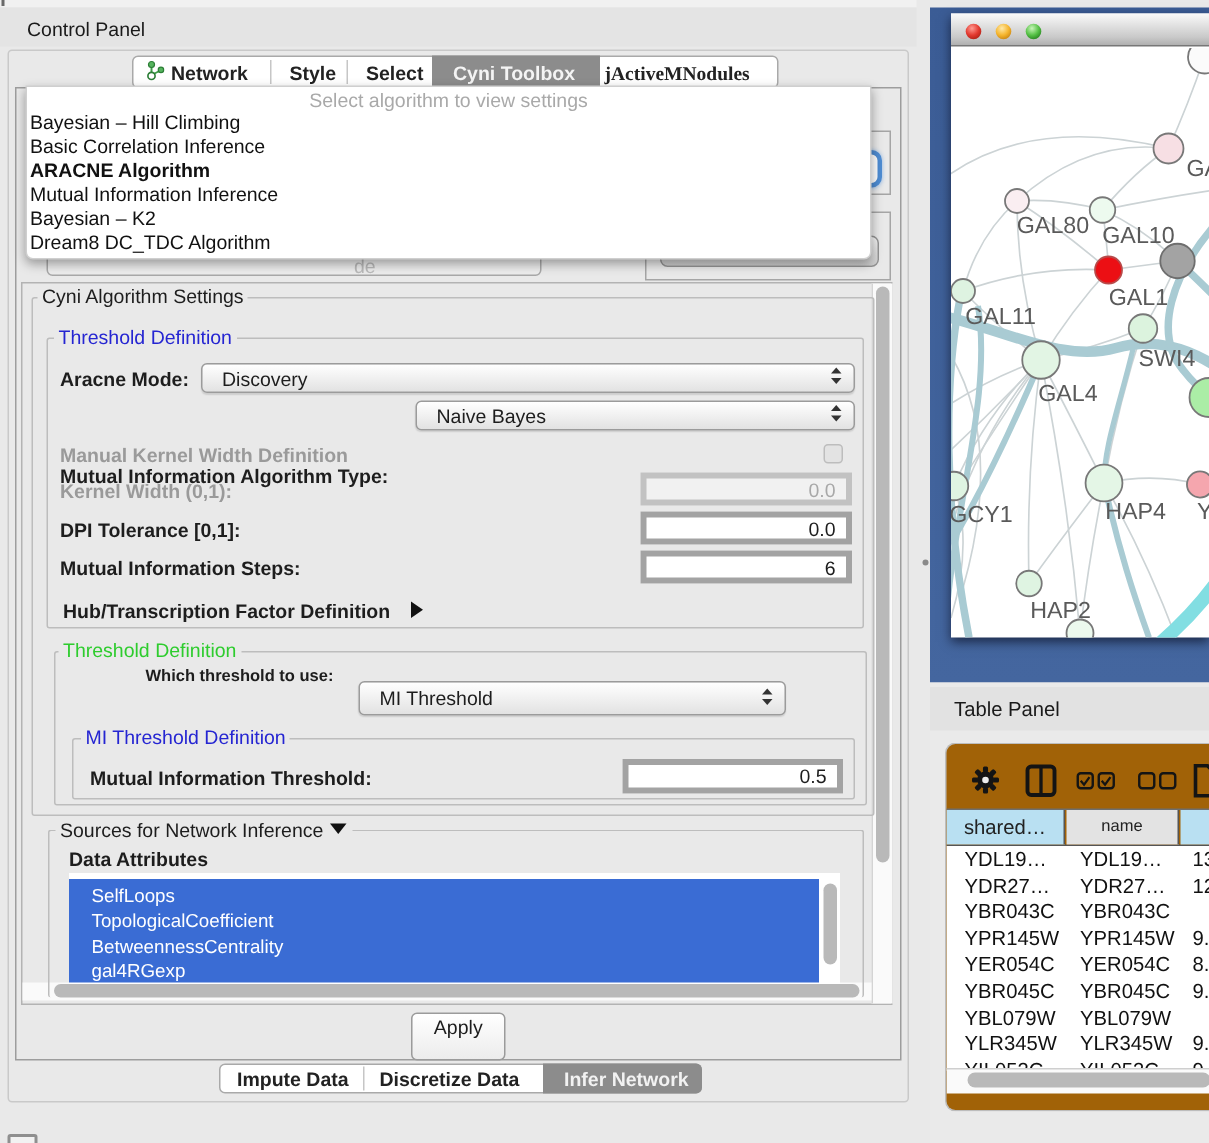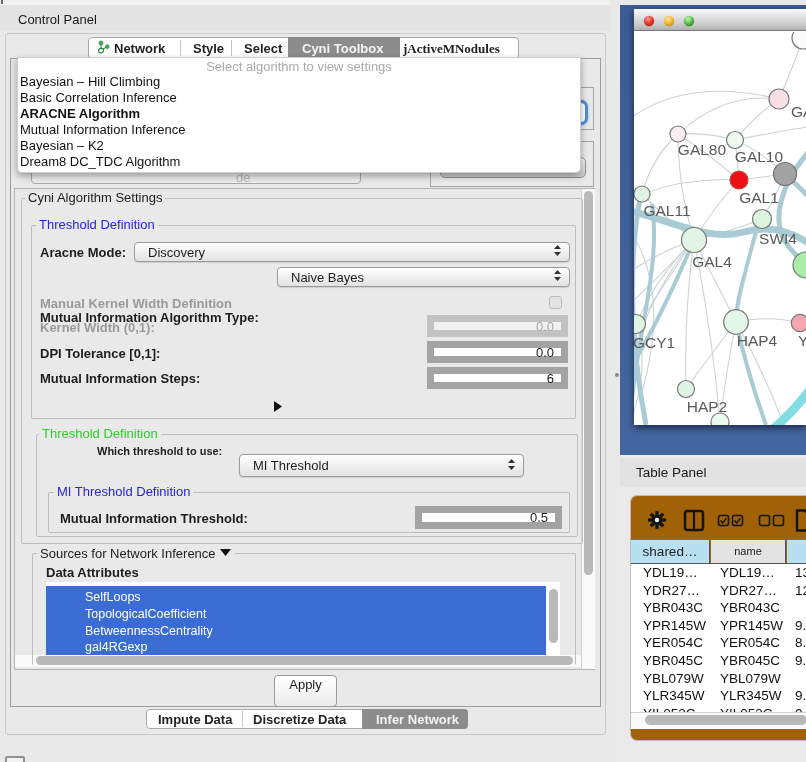--- a/index.html
+++ b/index.html
@@ -4,21 +4,21 @@
 <style>
   * { margin:0; padding:0; box-sizing:border-box; }
   html,body { width:806px; height:762px; overflow:hidden; }
   body { font-family:"Liberation Sans", sans-serif; background:#e9e9e9; position:relative; font-size:13px; color:#1d1d1d; }
   .abs { position:absolute; }
   .b { font-weight:bold; }
   .combo { position:absolute; border:1px solid #9b9b9b; border-radius:4px;
            background:linear-gradient(#ffffff,#f2f2f2 45%,#e2e2e2); box-shadow:0 1px 1px rgba(0,0,0,.12);
            display:flex; align-items:center; padding-left:13px; }
   .combo .arr { position:absolute; right:7px; top:50%; transform:translateY(-50%); }
-  .field { position:absolute; border:7px solid #a3a3a3; background:#fff; text-align:right; padding-right:7px;
+  .field { position:absolute; border:4px solid #a3a3a3; background:#fff; text-align:right; padding-right:7px;
            display:flex; align-items:center; justify-content:flex-end; }
   .grp { position:absolute; border:1px solid #bdbdbd; border-radius:2px; }
   .grplab { position:absolute; background:#e9e9e9; padding:0 3px; line-height:14px; }
 </style>
 </head>
 <body>
 
 <div class="abs" style="left:0;top:0;width:611px;height:762px;background:#e9e9e9;">
   <div class="abs" style="left:0;top:0;width:611px;height:5px;background:#f1f1f1;"></div>
   <div class="abs" style="left:1px;top:0;width:2px;height:4px;background:#6a6a6a;"></div>
@@ -91,20 +91,21 @@
 
   <div class="abs b" style="left:40px;top:320px;color:#9a9a9a;">Kernel Width (0,1):</div>
   <div class="field" style="left:427px;top:315px;width:141px;height:22px;background:#f1f1f1;border-color:#c2c2c2;color:#a8a8a8;">0.0</div>
 
   <div class="abs b" style="left:40px;top:346px;">DPI Tolerance [0,1]:</div>
   <div class="field" style="left:427px;top:341px;width:141px;height:22px;">0.0</div>
 
   <div class="abs b" style="left:40px;top:371px;">Mutual Information Steps:</div>
   <div class="field" style="left:427px;top:367px;width:141px;height:22px;">6</div>
 
+  <div class="abs b" style="left:42px;top:400px;">Hub/Transcription Factor Definition</div>
   <div class="abs" style="left:272px;top:400px;width:12px;height:13px;">
     <svg width="12" height="13" viewBox="0 0 12 13">
         <path d="M2 1 L10 6.5 L2 12 Z" fill="#111"></path>
       </svg>
   </div>
 
   <div class="grp" style="left:36px;top:434px;width:542px;height:103px;"></div>
   <div class="grplab" style="left:39px;top:427px;color:#2ecc2e;">Threshold Definition</div>
 
   <div class="abs b" style="left:97px;top:445px;font-size:11px;">Which threshold to use:</div>
@@ -123,21 +124,21 @@
 
   <div class="grp" style="left:32px;top:553px;width:544px;height:112px;border-bottom:none;"></div>
   <div class="grplab" style="left:37px;top:546px;color:#1d1d1d;">Sources for Network Inference <span style="display:inline-block;vertical-align:1px;"><svg width="13" height="10" viewBox="0 0 13 10">
           <path d="M1 2 L12 2 L6.5 9 Z" fill="#111"></path>
         </svg></span></div>
 
   <div class="abs b" style="left:46px;top:565px;">Data Attributes</div>
 
   <div class="abs" style="left:46px;top:582px;width:514px;height:74px;background:#fff;"></div>
   <div class="abs" style="left:46px;top:586px;width:500px;height:69px;background:#3a6cd4;"></div>
-  <div class="abs" style="left:61px;top:589px;line-height:16.8px;color:#fff;font-size:12.5px;z-index:2;margin-left:24px;">SelfLoops<br>TopologicalCoefficient<br>BetweennessCentrality<br>gal4RGexp</div>
+  <div class="abs" style="left:61px;top:589px;line-height:16.8px;color:#fff;font-size:12.5px;z-index:2;">SelfLoops<br>TopologicalCoefficient<br>BetweennessCentrality<br>gal4RGexp</div>
   <div class="abs" style="left:549px;top:589px;width:9px;height:54px;background:#b9b9b9;border-radius:5px;"></div>
 
   <div class="abs" style="left:274px;top:675px;width:63px;height:32px;background:linear-gradient(#fff,#ececec);border:1px solid #9b9b9b;border-radius:4px;text-align:center;line-height:18px;color:#1d1d1d;">Apply</div>
 
   <div class="abs" style="left:146px;top:709px;width:322px;height:20px;background:#fff;border:1px solid #a9a9a9;border-radius:4px;"></div>
   <div class="abs" style="left:158px;top:712px;font-weight:600;color:#222;">Impute Data</div>
   <div class="abs" style="left:242px;top:711px;width:1px;height:16px;background:#c6c6c6;"></div>
   <div class="abs" style="left:253px;top:712px;font-weight:600;color:#222;">Discretize Data</div>
   <div class="abs" style="left:362px;top:709px;width:106px;height:20px;background:#8c8c8c;border-radius:0 4px 4px 0;"></div>
   <div class="abs" style="left:376px;top:712px;font-weight:600;color:#f2f2f2;">Infer Network</div>

